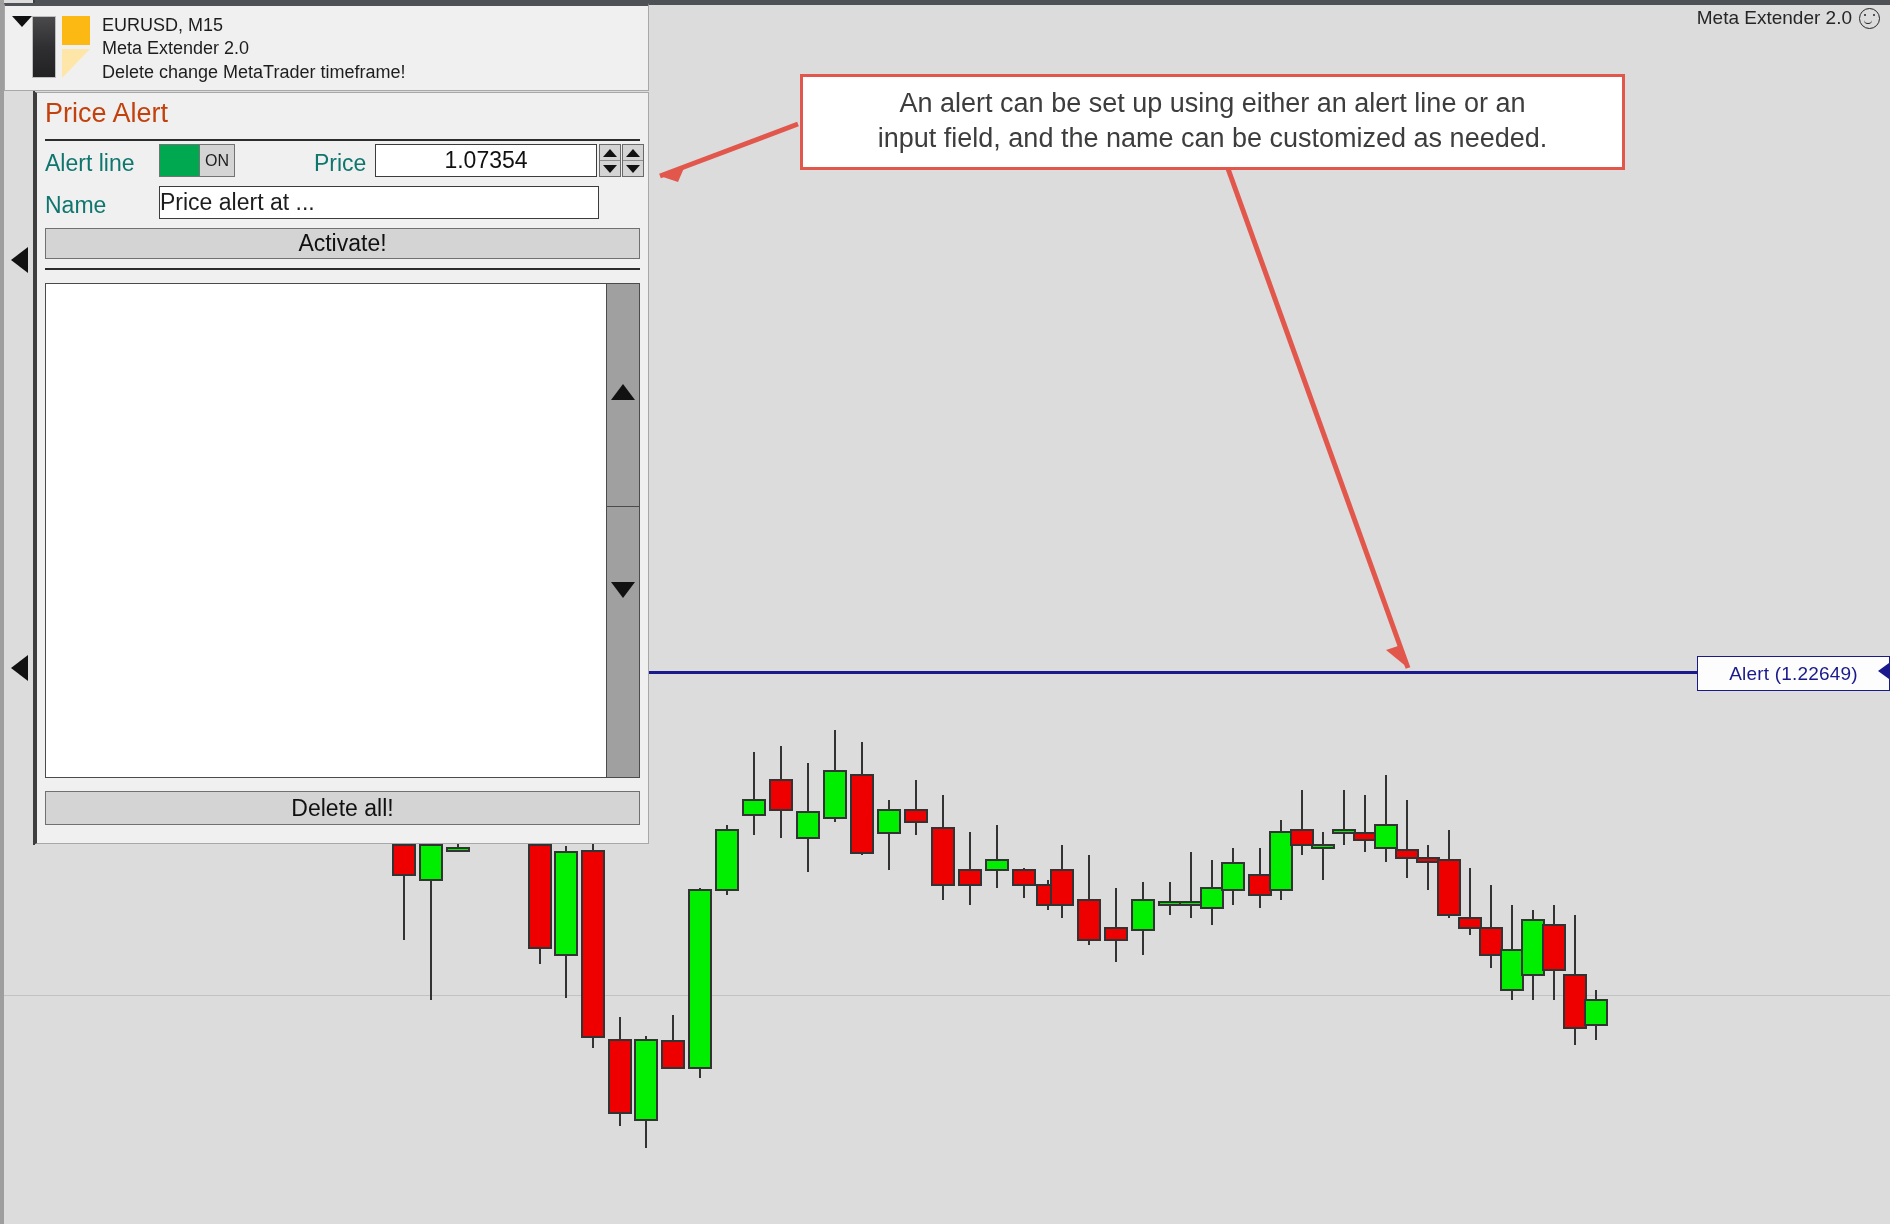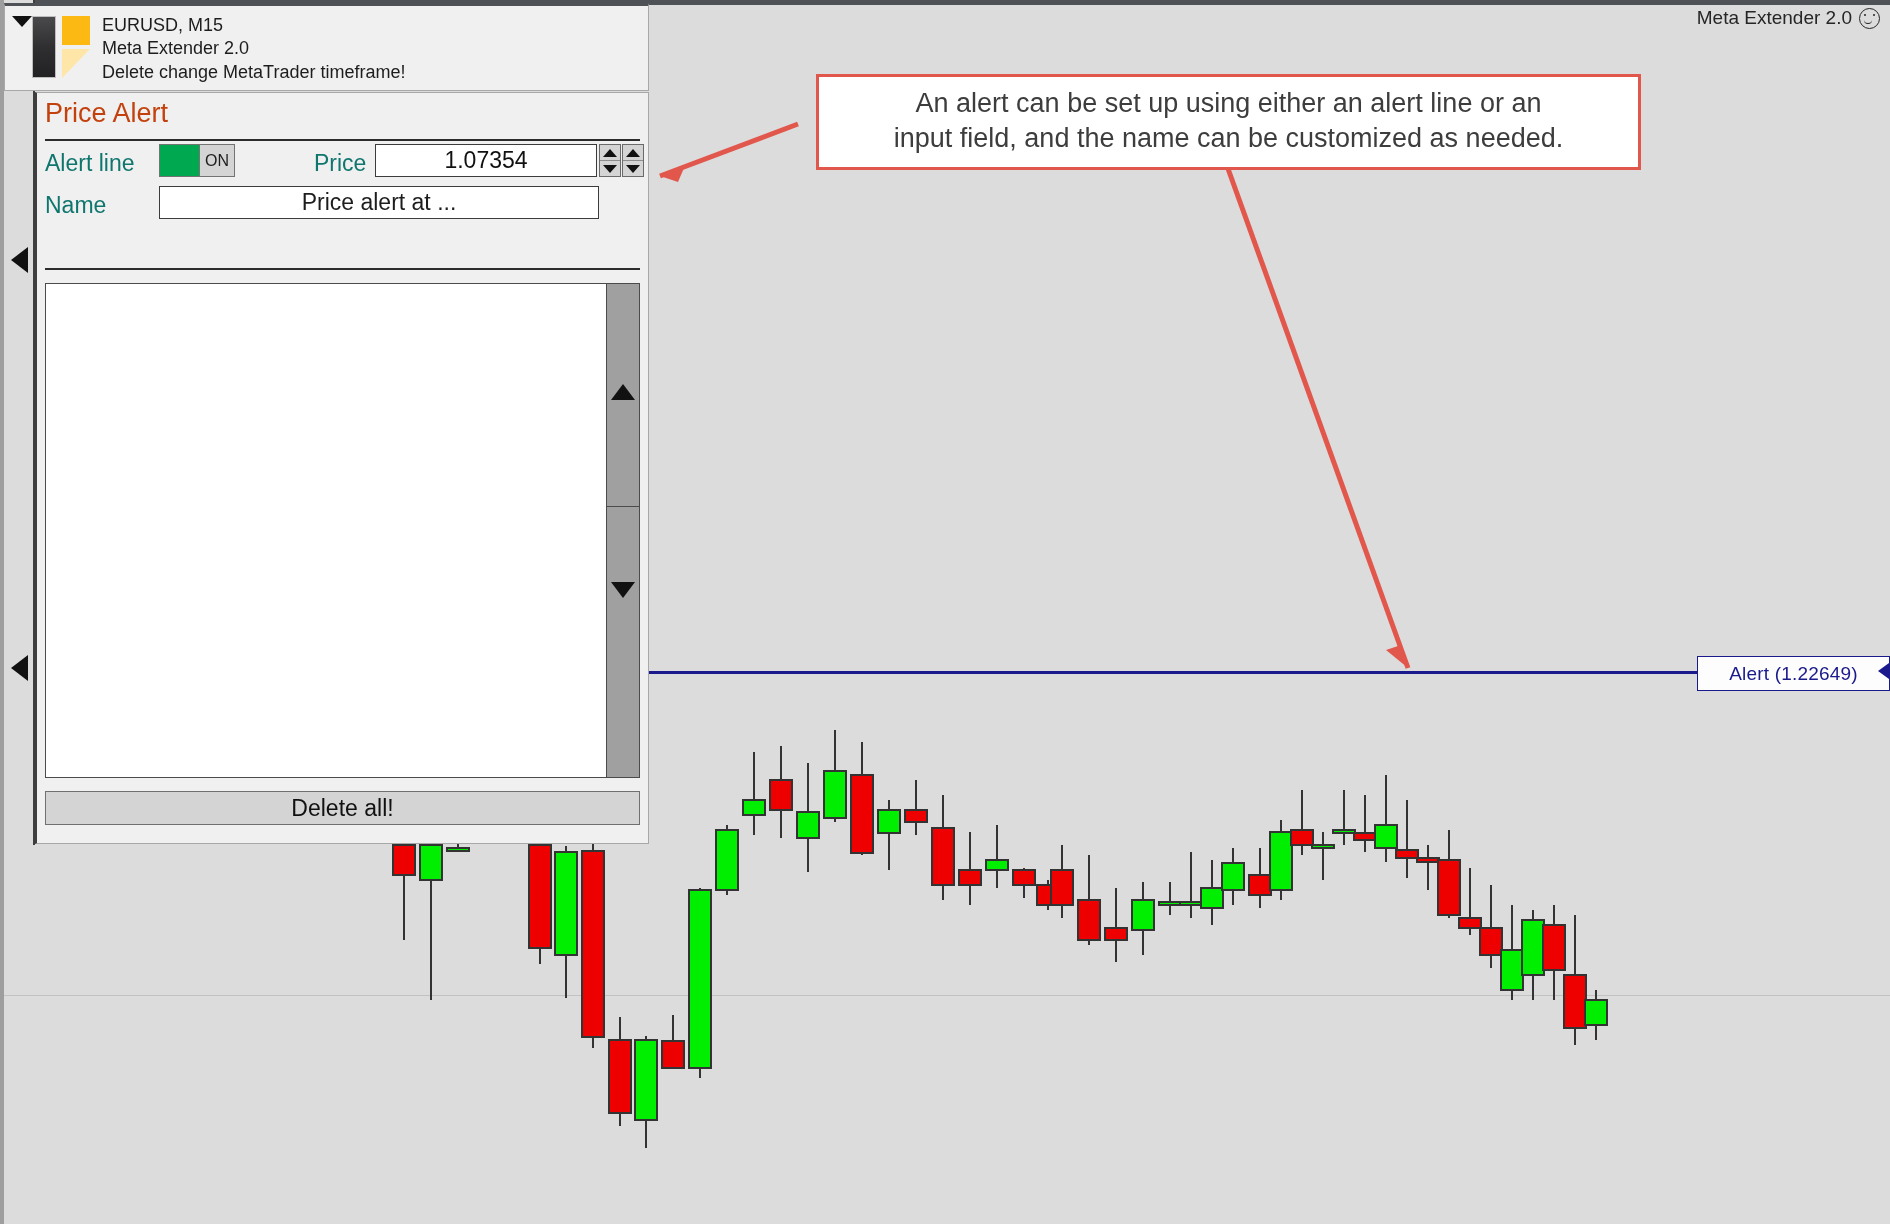--- a/index.html
+++ b/index.html
@@ -130,21 +130,20 @@
     left: 800px; top: 74px;
     width: 825px;
     box-sizing: border-box;
     background: #ffffff;
     border: 3px solid #e2574c;
     padding: 9px 16px 12px 16px;
     color: #3d3d3d;
     font-size: 27px;
     line-height: 1.28;
     text-align: center;
-    margin-left: 16px;
   }
   #annotation-line2 { white-space: nowrap; }
 
   #callout-svg {
     position: absolute;
     left: 0; top: 0;
     width: 1890px; height: 1224px;
     pointer-events: none;
   }
 
@@ -338,21 +337,21 @@
   
   #name-input {
     position: absolute;
     left: 122px; top: 93px;
     width: 440px; height: 33px;
     box-sizing: border-box;
     background: #ffffff;
     border: 1px solid #3c3c3c;
     font-size: 23px;
     color: #1d1d1d;
-    text-align: center;
+    text-align: left;
     line-height: 31px;
     cursor: text;
   }
 
   
   .flat-button {
     position: absolute;
     box-sizing: border-box;
     background: #d4d4d4;
     border: 1px solid #707070;
@@ -720,20 +719,23 @@
             <div class="tri-up"></div>
           </div>
         <div class="spin-btn">
             <div class="tri-down"></div>
           </div>
       </div>
 
       <div class="row-label" id="label-name">Name</div>
       <div id="name-input" title="Price alert at ...">Price alert at ...</div>
 
+      <div class="flat-button" id="activate-button">
+        <span>Activate!</span>
+      </div>
 
       <div id="panel-divider"></div>
 
       <div id="alert-listbox">
         <div id="alert-list"></div>
         <div id="list-scrollbar">
           <div id="scroll-up-btn">
               <div class="tri"></div>
             </div>
           <div id="scroll-thumb-split"></div>

